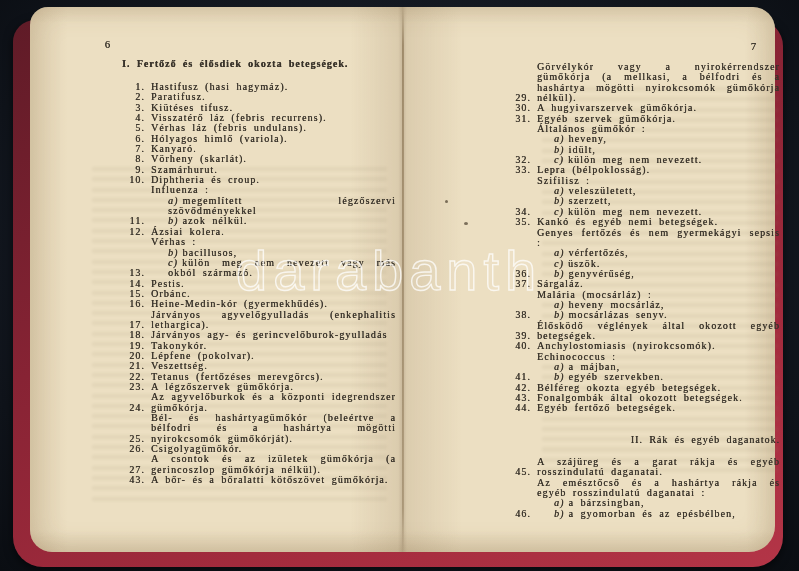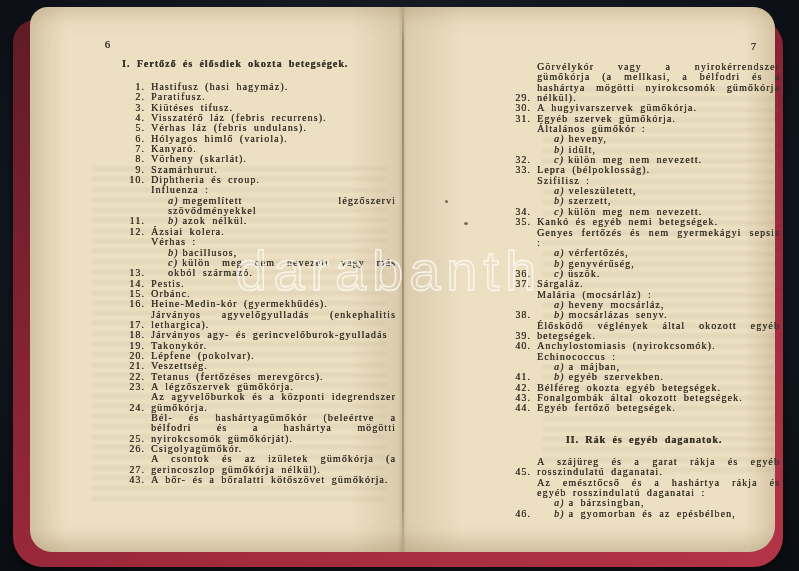--- a/index.html
+++ b/index.html
@@ -34,21 +34,21 @@
          font-size:10px;line-height:10.35px;letter-spacing:1.1px;word-spacing:2.8px;
          text-shadow:.2px 0 0 currentColor;}
   .pagenum{position:absolute;font-size:10.5px;text-align:center;width:28px;}
   #pagenum-left{left:64px;top:33px;}
   #pagenum-right{left:710px;top:35px;}
 
   .heading{position:absolute;left:92px;top:52px;width:274px;text-align:left;
            font-weight:bold;font-size:10px;letter-spacing:1px;}
   #list-left{position:absolute;left:92px;top:75px;width:274px;}
   #right-col{position:absolute;left:478px;top:55px;width:272px;}
-  .section-heading{text-align:center;font-weight:bold;margin:21px 0 12px;letter-spacing:1px;}
+  .section-heading{text-align:right;font-weight:normal;margin:21px 0 12px;letter-spacing:1px;}
 
   .item{display:flex;align-items:flex-end;}
   .num{flex:0 0 23px;text-align:right;margin-right:6px;}
   .txt{flex:1;text-align:justify;}
   .sub{margin-left:17px;}
   .slet{font-style:italic;margin-right:4px;}
 
   
   .ghost{position:absolute;filter:blur(1.7px);opacity:.32;pointer-events:none;
          background:repeating-linear-gradient(180deg, rgba(148,136,104,.35) 0px,
@@ -307,22 +307,22 @@
             <span class="num">35.</span>
             <div class="txt">
               <div>Kankó és egyéb nemi betegségek.</div>
             </div>
           </div>
           <div class="item">
             <span class="num">36.</span>
             <div class="txt">
               <div>Genyes fertőzés és nem gyermekágyi sepsis :</div>
               <div class="sub"><i class="slet">a)</i>vérfertőzés,</div>
+              <div class="sub"><i class="slet">c)</i>üszök.</div>
               <div class="sub"><i class="slet">b)</i>genyvérűség,</div>
-              <div class="sub"><i class="slet">c)</i>üszök.</div>
             </div>
           </div>
           <div class="item">
             <span class="num">37.</span>
             <div class="txt">
               <div>Sárgaláz.</div>
             </div>
           </div>
           <div class="item">
             <span class="num">38.</span>

